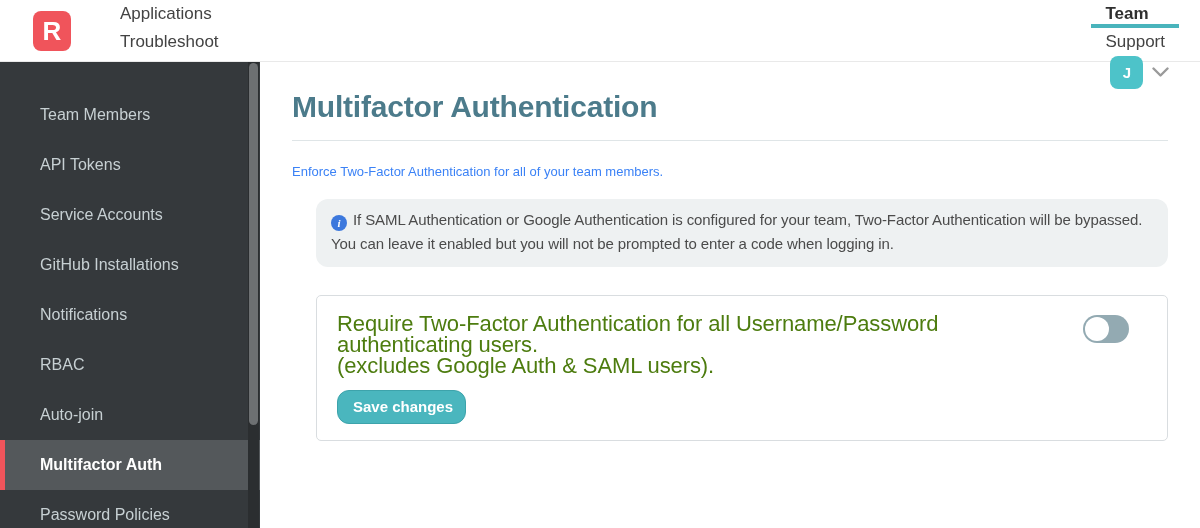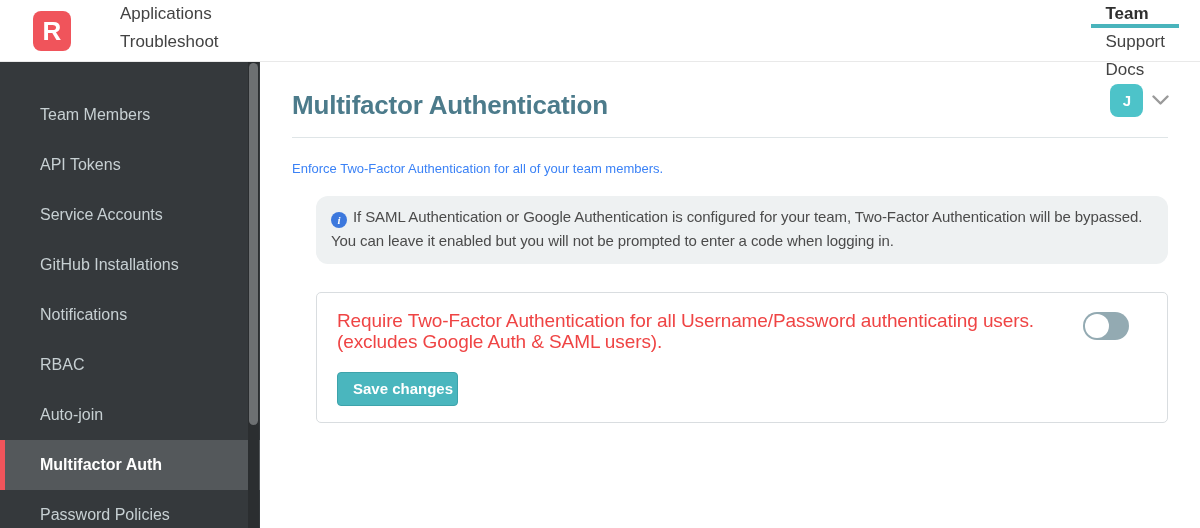--- a/index.html
+++ b/index.html
@@ -83,21 +83,21 @@
     position: absolute; top: 1px; left: 1px; width: 9px; height: 362px;
     background: #6d7072; border-radius: 5px;
   }
 
   
   main {
     flex: 1; background: #ffffff;
     padding: 28px 32px 0 32px; overflow: hidden;
   }
   h1 {
-    color: #4c7b8b; font-size: 26px; font-weight: bold;
+    color: #4c7b8b; font-size: 30px; font-weight: bold;
     letter-spacing: -0.2px; margin-bottom: 16px;
   }
   .title-divider {
     border: none; border-top: 1px solid #dfe5e7; margin-bottom: 23px;
   }
   .intro {
     color: #3b82f6; font-size: 13px; margin-bottom: 20px;
   }
   .info-box {
     margin-left: 24px;
@@ -114,57 +114,56 @@
     vertical-align: -2px; margin-right: 6px;
     font-family: "Liberation Serif", serif; font-style: italic;
   }
   .card {
     margin-left: 24px; margin-top: 28px;
     background: #ffffff;
     border: 1px solid #d9dde0; border-radius: 5px;
     padding: 17px 20px 16px 20px;
   }
   .card-row { display: flex; align-items: flex-start; }
-  .setting-labels { flex: 1; font-size: 19px; line-height: 21px; color: #ef4444; letter-spacing: -0.1px; }
+  .setting-labels { flex: 1; font-size: 22px; line-height: 21px; color: #4d7c0f; letter-spacing: -0.1px; }
   .toggle {
     flex: 0 0 auto; width: 46px; height: 28px;
     background: #93aab2; border-radius: 14px;
     position: relative; cursor: pointer;
     margin-left: 30px; margin-right: 18px; margin-top: 2px;
   }
   .toggle .knob {
     position: absolute; top: 2px; left: 2px;
     width: 24px; height: 24px; border-radius: 50%;
     background: #ffffff;
   }
   .save-btn {
-    margin-top: 20px;
-    background: #4ab6be; border: 1px solid #3da3ab; border-radius: 4px;
+    margin-top: 14px;
+    background: #4ab6be; border: 1px solid #3da3ab; border-radius: 12px;
     color: #ffffff; font-weight: bold; font-size: 15px;
     font-family: "Liberation Sans", sans-serif;
-    padding: 7px 4px 8px 15px; cursor: pointer;
+    padding: 7px 12px 8px 15px; cursor: pointer;
   }
 </style>
 </head>
 <body>
 
 <div class="page">
 
   <header>
     <div class="logo">
       <span>R</span>
     </div>
     <nav class="nav-left">
       <a class="nav-item">Applications</a>
       <a class="nav-item">Troubleshoot</a>
     </nav>
     <nav class="nav-right">
       <a class="nav-item active">Team</a>
       <a class="nav-item">Support</a>
-      <a class="nav-item">Docs</a>
       <div class="user-menu">
         <div class="avatar">
           <span>J</span>
         </div>
         <span class="chevron">
           <svg width="17" height="11" viewBox="0 0 17 11">
             <polyline points="1.5,1.5 8.5,8.5 15.5,1.5" fill="none" stroke="#9a9a9a" stroke-width="2.4" stroke-linecap="round" stroke-linejoin="round"></polyline>
           </svg>
         </span>
       </div>

